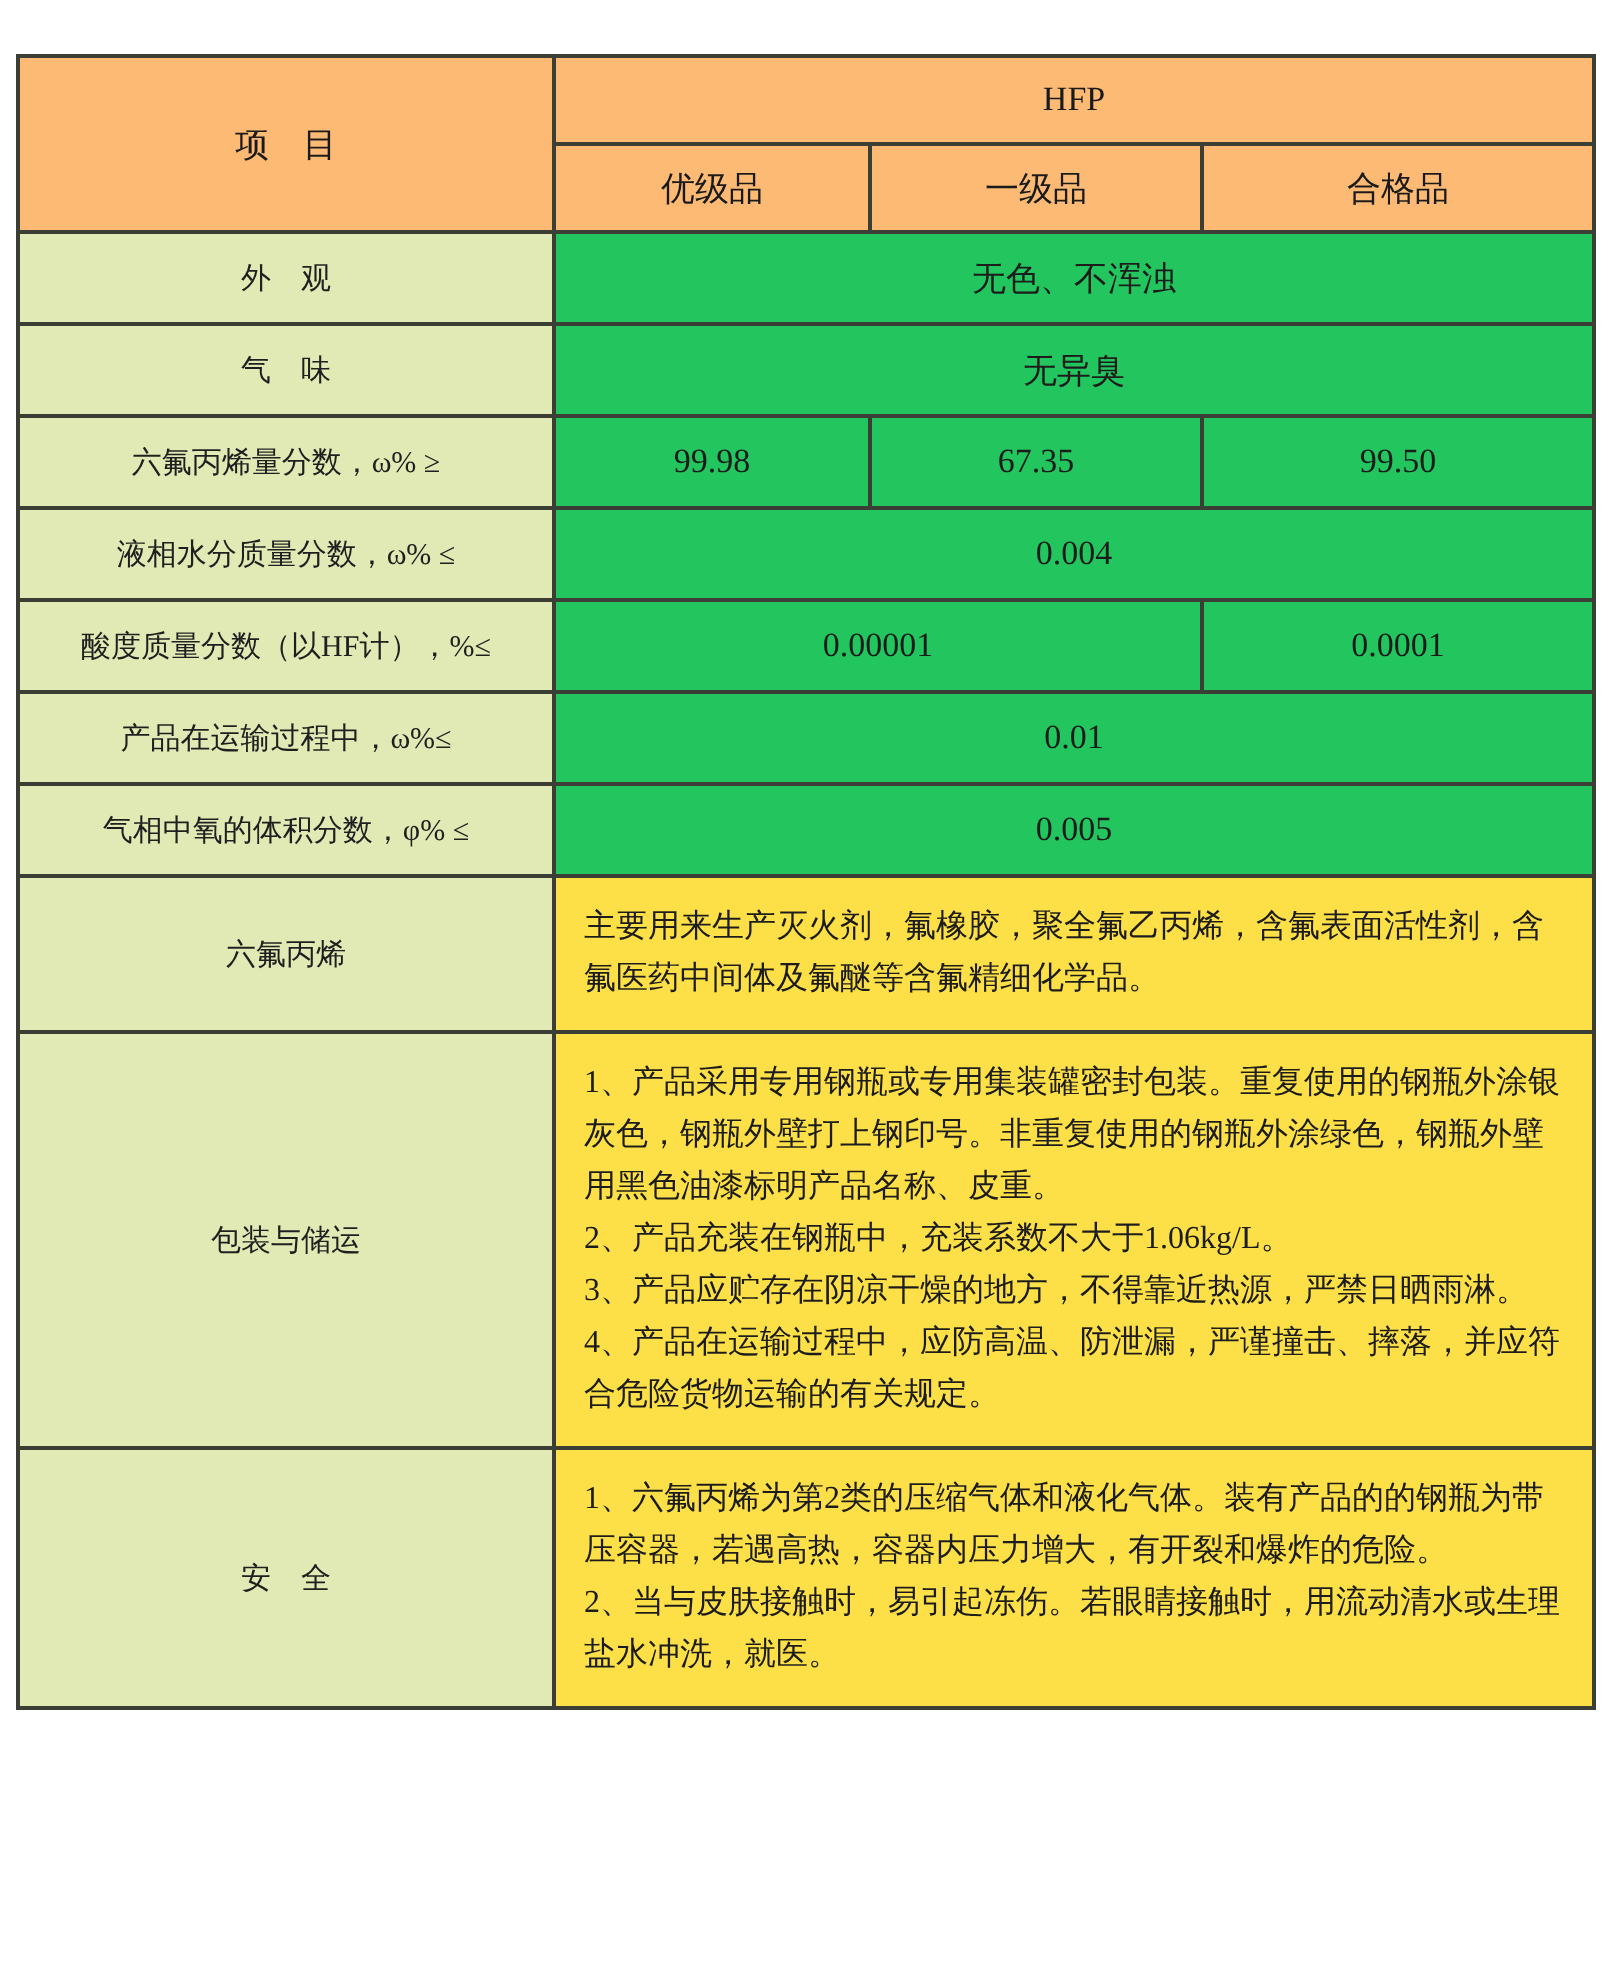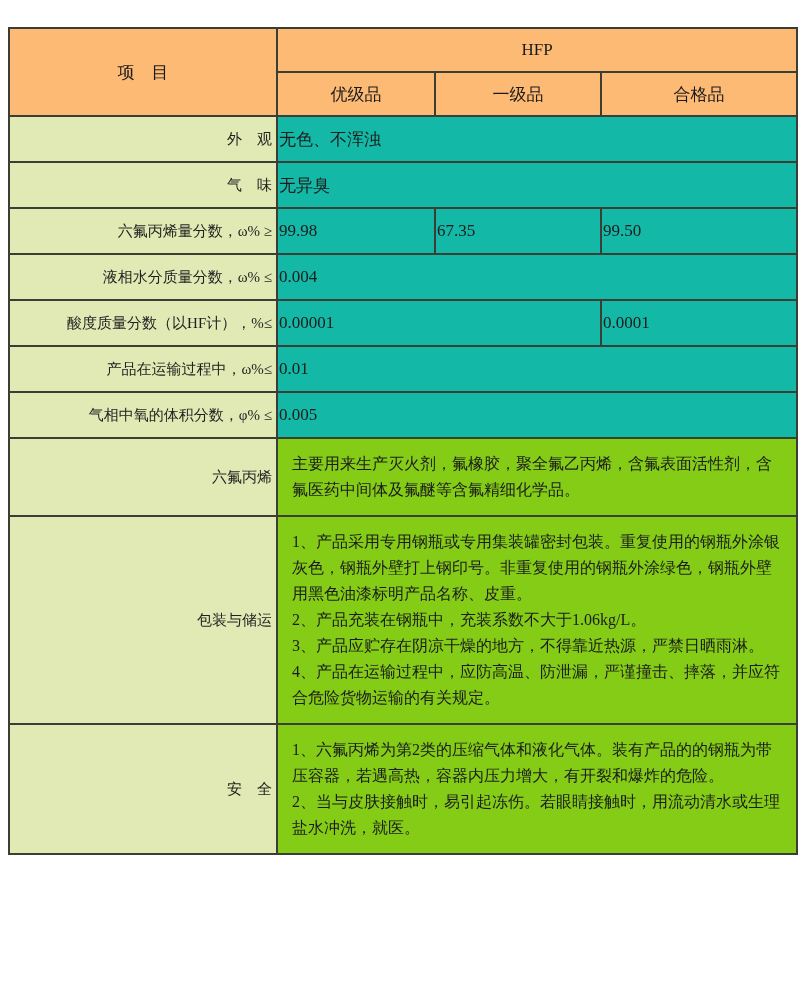--- a/index.html
+++ b/index.html
@@ -9,24 +9,24 @@
           display:flex;align-items:center;}
   .banner h1{margin:0;padding-left:22px;font-family:"Liberation Sans",sans-serif;
              font-weight:bold;font-size:27px;color:#ffffff;letter-spacing:2px;}
   .section-title{margin:78px 0 0 4px;font-family:"Liberation Sans",sans-serif;
                  font-weight:normal;font-size:17px;color:#9cc41e;}
   table.spec{border-collapse:collapse;table-layout:fixed;width:788px;
              margin:27px 8px 0 8px;}
   table.spec th,table.spec td{border:2px solid #3b3e35;overflow:hidden;}
   .hcell{background:#fdba74;text-align:center;font-weight:normal;
          font-size:17px;color:#1a1a1a;height:40px;}
-  td.label{background:#e1eab5;text-align:right;font-size:15px;
+  td.label{background:#e1eab5;text-align:center;font-size:15px;
            color:#1f1f1f;padding:0 4px;}
-  td.val{background:#14b8a6;text-align:left;font-size:17px;height:42px;margin-left:28px;}
-  td.text{background:#84cc16;text-align:left;font-size:16px;line-height:26px;
+  td.val{background:#22c55e;text-align:center;font-size:17px;height:42px;margin-left:28px;}
+  td.text{background:#fde047;text-align:left;font-size:16px;line-height:26px;
           padding:12px 14px;white-space:pre-line;}
   tr.simple td{height:42px;}
 </style>
 </head>
 <body>
 
 <div class="page">
 
 
 

